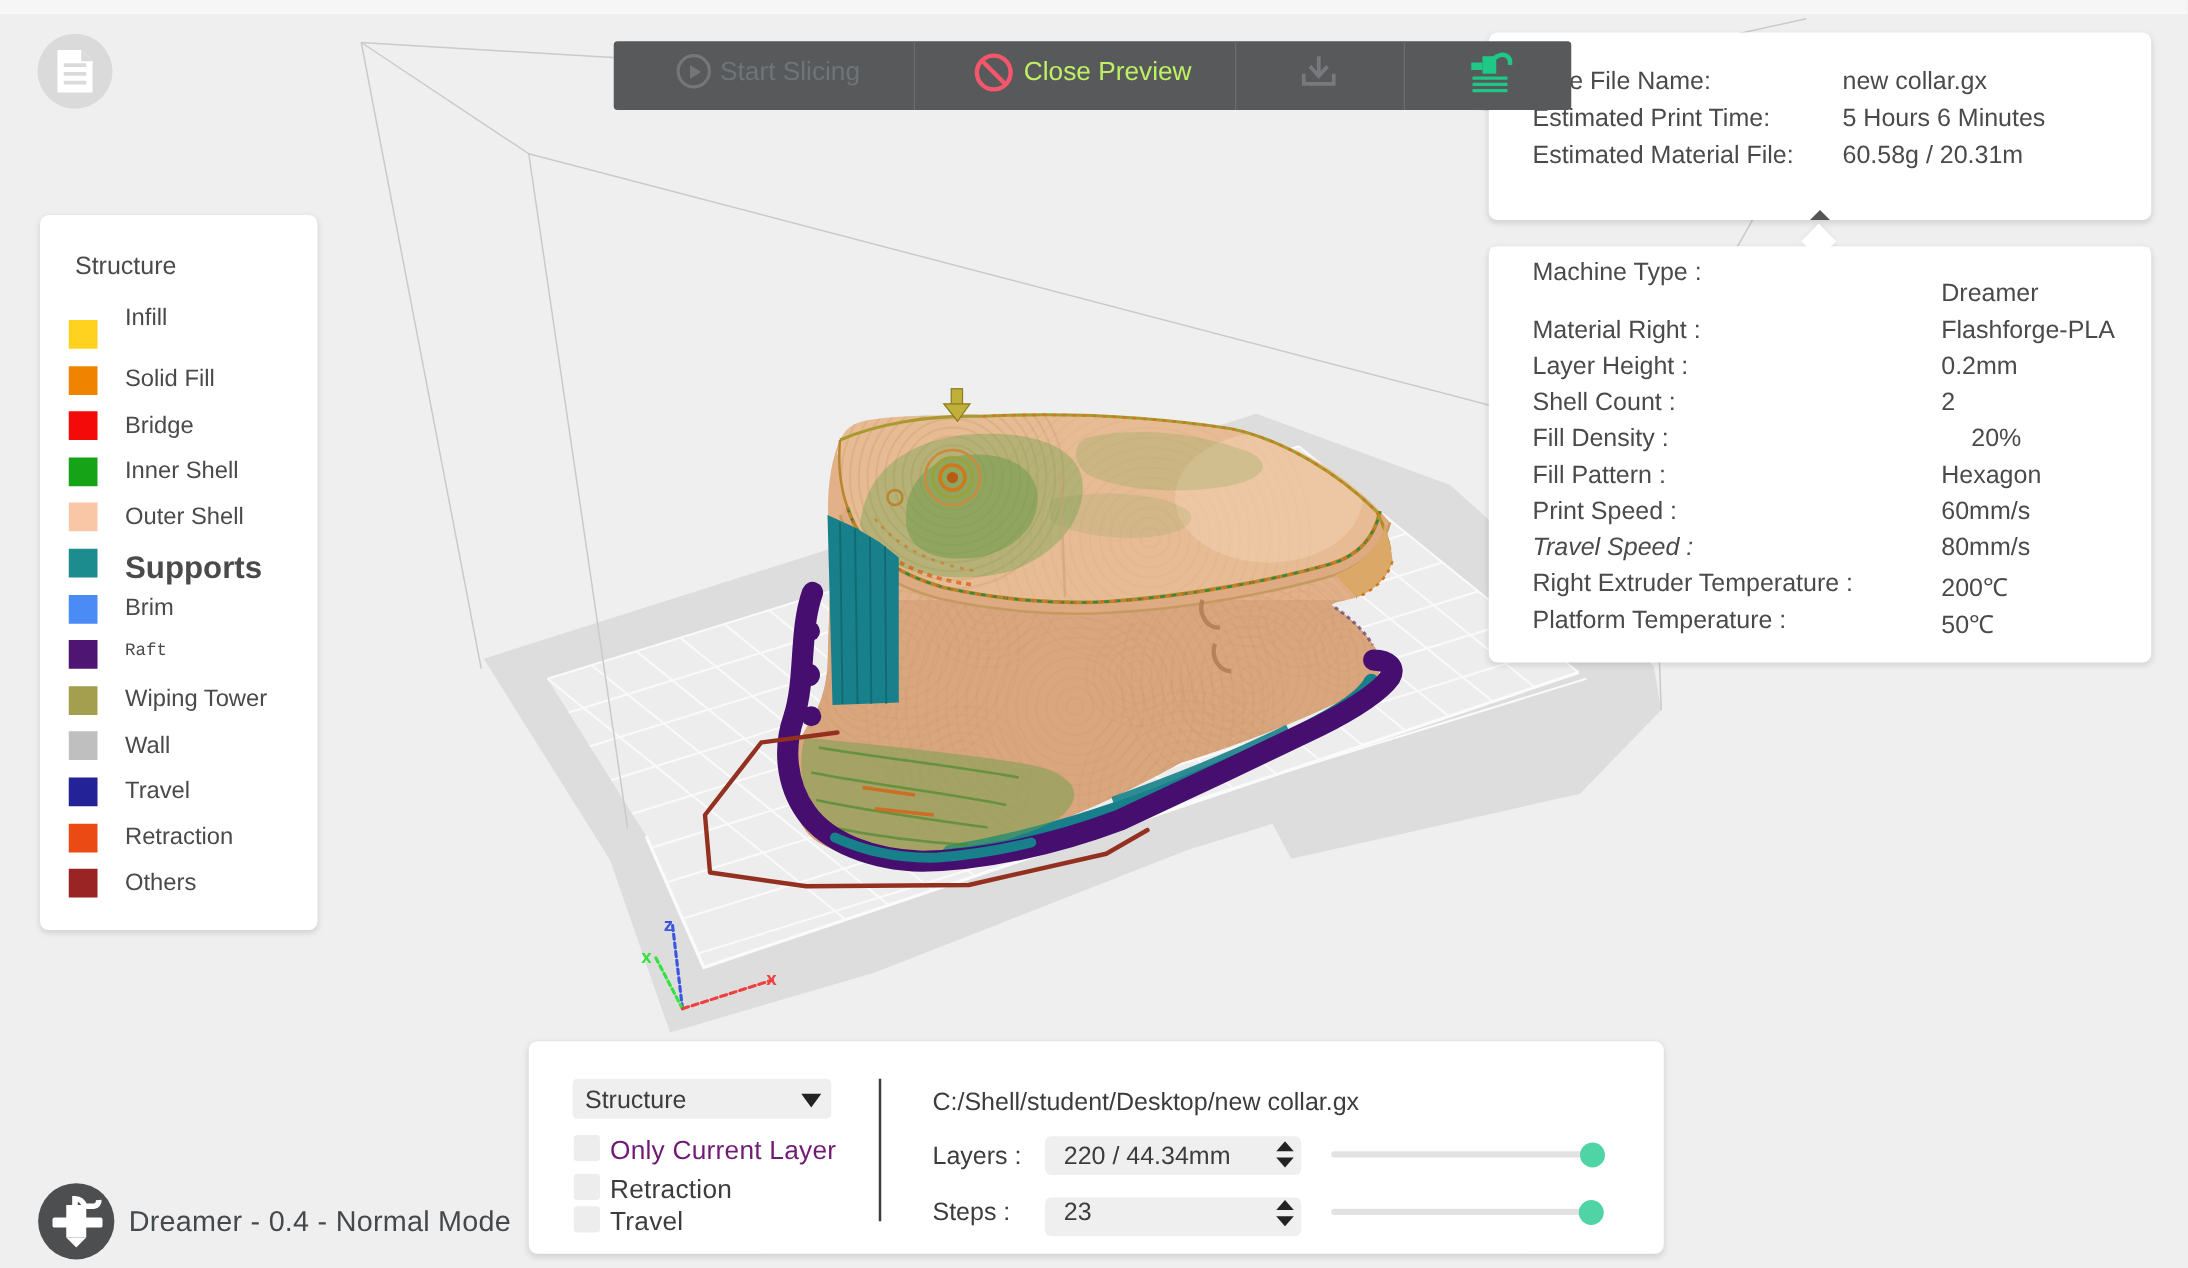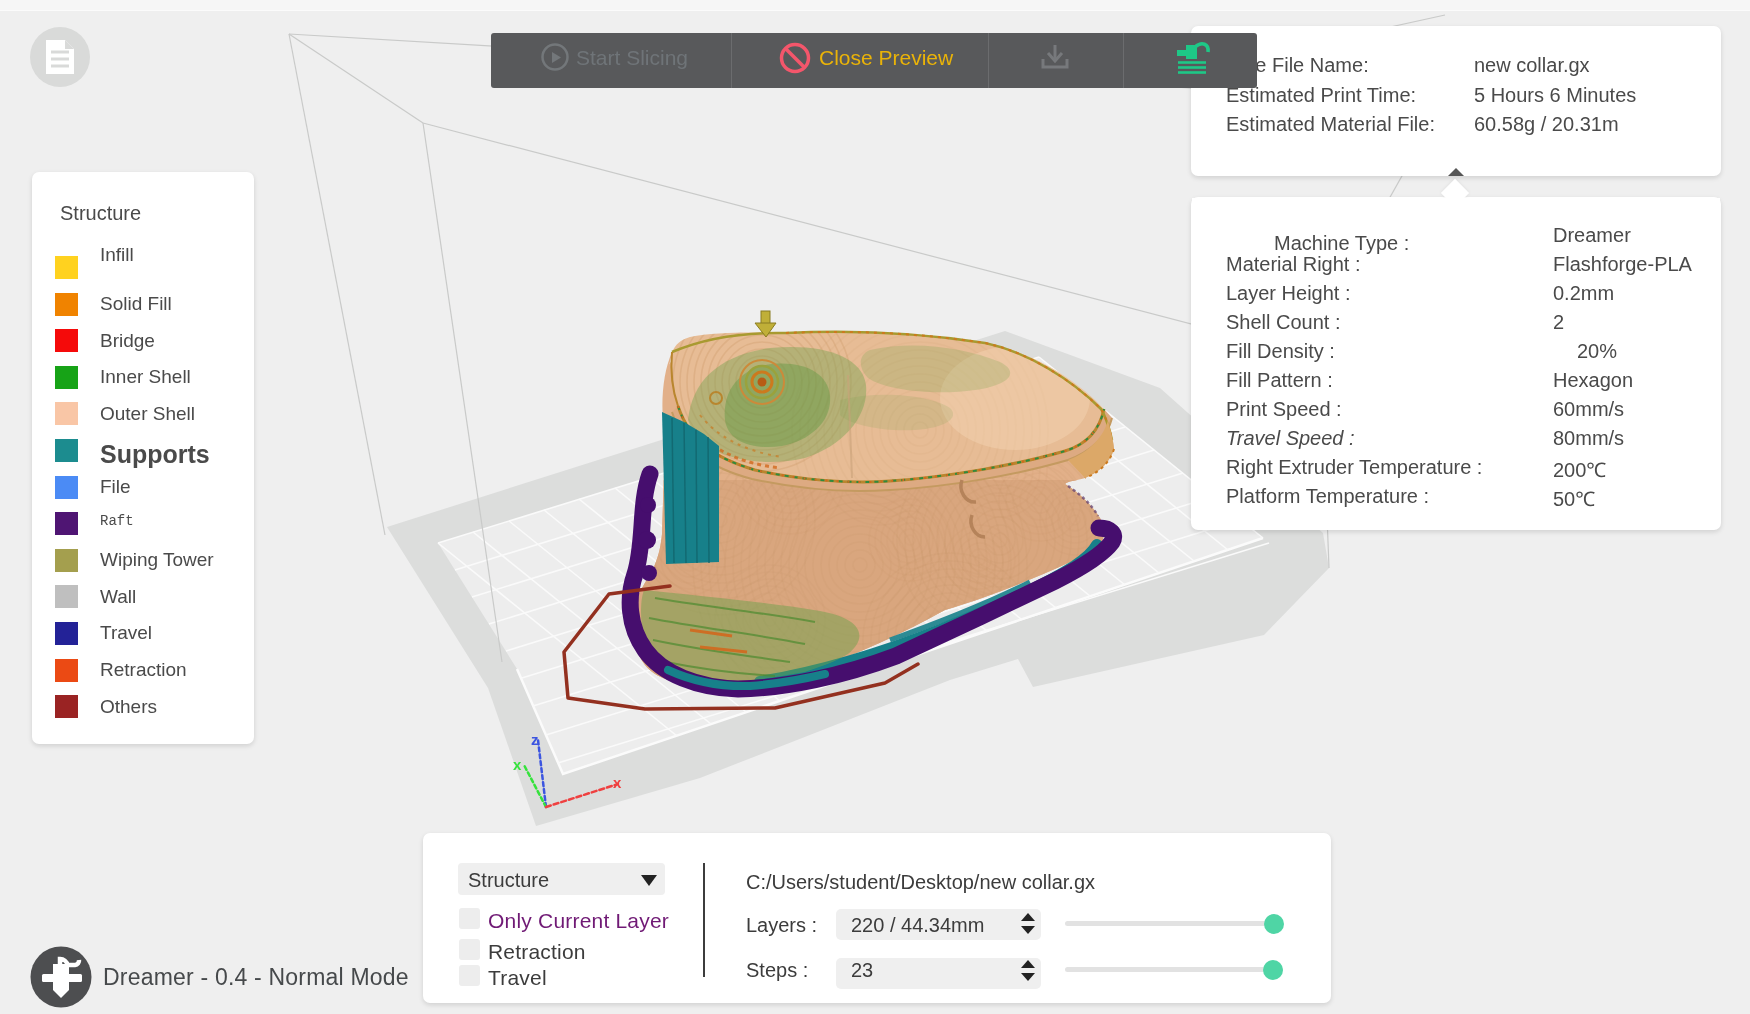--- a/index.html
+++ b/index.html
@@ -380,36 +380,36 @@
     <g stroke="#1ec887" stroke-width="2.6" fill="none">
       <line x1="687" y1="29.5" x2="715" y2="29.5"></line>
       <line x1="687" y1="34.5" x2="715" y2="34.5"></line>
       <line x1="687" y1="39.5" x2="715" y2="39.5"></line>
     </g>
     <rect x="695" y="12" width="11" height="14" fill="#1ec887"></rect>
     <rect x="686" y="17" width="9" height="6" fill="#1ec887"></rect>
     <path d="M 704,14 C 711,8 718,11 717,19" stroke="#1ec887" stroke-width="3.6" fill="none"></path>
   </svg>
   <div style="position:absolute;left:85px;top:13px;font-size:21px;color:#6f7478;">Start Slicing</div>
-  <div style="position:absolute;left:328px;top:13px;font-size:21px;color:#eab308;font-weight:500;">Close Preview</div>
+  <div style="position:absolute;left:328px;top:13px;font-size:21px;color:#bef264;font-weight:500;">Close Preview</div>
 </div>
 
 <div class="panel" style="left:1191px;top:26px;width:530px;height:150px;"></div>
 <div class="lbl" style="left:1232px;top:54px;">The File Name:</div>
 <div class="lbl" style="left:1474px;top:54px;">new collar.gx</div>
 <div class="lbl" style="left:1226px;top:84px;">Estimated Print Time:</div>
 <div class="lbl" style="left:1474px;top:84px;">5 Hours 6 Minutes</div>
 <div class="lbl" style="left:1226px;top:113px;">Estimated Material File:</div>
 <div class="lbl" style="left:1474px;top:113px;">60.58g / 20.31m</div>
 <div style="position:absolute;left:1448px;top:168px;width:0;height:0;border-left:8px solid transparent;border-right:8px solid transparent;border-bottom:8px solid #555;"></div>
 
 <div class="panel" style="left:1191px;top:197px;width:530px;height:333px;"></div>
 <div style="position:absolute;left:1445px;top:183px;width:20px;height:20px;background:#fff;transform:rotate(45deg);box-shadow:0 0 4px rgba(0,0,0,0.08);"></div>
 <div style="position:absolute;left:1192px;top:198px;width:528px;height:40px;background:#fff;"></div>
-<div class="lbl" style="left:1226px;top:232px;margin-left:48px;">Machine Type :</div>
+<div class="lbl" style="left:1226px;top:207px;">Machine Type :</div>
 <div class="lbl" style="left:1553px;top:224px;">Dreamer</div>
 <div class="lbl" style="left:1226px;top:253px;">Material Right :</div>
 <div class="lbl" style="left:1553px;top:253px;">Flashforge-PLA</div>
 <div class="lbl" style="left:1226px;top:282px;">Layer Height :</div>
 <div class="lbl" style="left:1553px;top:282px;">0.2mm</div>
 <div class="lbl" style="left:1226px;top:311px;">Shell Count :</div>
 <div class="lbl" style="left:1553px;top:311px;">2</div>
 <div class="lbl" style="left:1226px;top:340px;">Fill Density :</div>
 <div class="lbl" style="left:1553px;top:340px;margin-left:24px;">20%</div>
 <div class="lbl" style="left:1226px;top:369px;">Fill Pattern :</div>
@@ -431,21 +431,21 @@
 <div class="lbl" style="left:100px;top:293px;font-size:19px;">Solid Fill</div>
 <div style="position:absolute;left:55px;top:329px;width:23px;height:23px;background:#F50A0A;"></div>
 <div class="lbl" style="left:100px;top:330px;font-size:19px;">Bridge</div>
 <div style="position:absolute;left:55px;top:366px;width:23px;height:23px;background:#17A317;"></div>
 <div class="lbl" style="left:100px;top:366px;font-size:19px;">Inner Shell</div>
 <div style="position:absolute;left:55px;top:402px;width:23px;height:23px;background:#F9C6A6;"></div>
 <div class="lbl" style="left:100px;top:403px;font-size:19px;">Outer Shell</div>
 <div style="position:absolute;left:55px;top:439px;width:23px;height:23px;background:#1C8C8F;"></div>
 <div class="lbl" style="left:100px;top:440px;font-size:25px;font-weight:bold;">Supports</div>
 <div style="position:absolute;left:55px;top:476px;width:23px;height:23px;background:#4B8BF5;"></div>
-<div class="lbl" style="left:100px;top:476px;font-size:19px;">File</div>
+<div class="lbl" style="left:100px;top:476px;font-size:19px;">Brim</div>
 <div style="position:absolute;left:55px;top:512px;width:23px;height:23px;background:#4F1573;"></div>
 <div class="lbl" style="left:100px;top:513px;font-size:14px;font-family:Liberation Mono, monospace;">Raft</div>
 <div style="position:absolute;left:55px;top:549px;width:23px;height:23px;background:#A49F4E;"></div>
 <div class="lbl" style="left:100px;top:549px;font-size:19px;">Wiping Tower</div>
 <div style="position:absolute;left:55px;top:585px;width:23px;height:23px;background:#BFBFBF;"></div>
 <div class="lbl" style="left:100px;top:586px;font-size:19px;">Wall</div>
 <div style="position:absolute;left:55px;top:622px;width:23px;height:23px;background:#232297;"></div>
 <div class="lbl" style="left:100px;top:622px;font-size:19px;">Travel</div>
 <div style="position:absolute;left:55px;top:659px;width:23px;height:23px;background:#EB4A14;"></div>
 <div class="lbl" style="left:100px;top:659px;font-size:19px;">Retraction</div>
@@ -456,21 +456,21 @@
 <div style="position:absolute;left:458px;top:863px;width:207px;height:32px;background:#efefef;border-radius:4px;"></div>
 <div class="lbl" style="left:468px;top:869px;color:#3c3c3c;">Structure</div>
 <div style="position:absolute;left:641px;top:875px;width:0;height:0;border-left:8px solid transparent;border-right:8px solid transparent;border-top:11px solid #222;"></div>
 <div style="position:absolute;left:459px;top:908px;width:21px;height:21px;background:#ededed;border-radius:3px;"></div>
 <div style="position:absolute;left:459px;top:939px;width:21px;height:21px;background:#ededed;border-radius:3px;"></div>
 <div style="position:absolute;left:459px;top:965px;width:21px;height:21px;background:#ededed;border-radius:3px;"></div>
 <div class="lbl" style="left:488px;top:909px;color:#701a75;font-size:21px;letter-spacing:0.2px;">Only Current Layer</div>
 <div class="lbl" style="left:488px;top:940px;color:#3c3c3c;font-size:21px;letter-spacing:0.2px;">Retraction</div>
 <div class="lbl" style="left:488px;top:966px;color:#3c3c3c;font-size:21px;letter-spacing:0.2px;">Travel</div>
 <div style="position:absolute;left:703px;top:863px;width:2px;height:114px;background:#3c3c3c;"></div>
-<div class="lbl" style="left:746px;top:871px;color:#3c3c3c;">C:/Users/student/Desktop/new collar.gx</div>
+<div class="lbl" style="left:746px;top:871px;color:#3c3c3c;">C:/Shell/student/Desktop/new collar.gx</div>
 <div class="lbl" style="left:746px;top:914px;color:#3c3c3c;">Layers :</div>
 <div style="position:absolute;left:836px;top:909px;width:205px;height:31px;background:#efefef;border-radius:5px;"></div>
 <div class="lbl" style="left:851px;top:914px;color:#3c3c3c;">220 / 44.34mm</div>
 <svg width="20" height="22" style="position:absolute;left:1019px;top:913px;">
   <polygon points="2,8 16,8 9,0" fill="#222"></polygon>
   <polygon points="2,13 16,13 9,21" fill="#222"></polygon>
 </svg>
 <div style="position:absolute;left:1065px;top:921px;width:218px;height:5px;background:#e2e2e2;border-radius:3px;"></div>
 <div style="position:absolute;left:1264px;top:914px;width:20px;height:20px;background:#4fd5a5;border-radius:50%;"></div>
 <div class="lbl" style="left:746px;top:959px;color:#3c3c3c;">Steps :</div>

